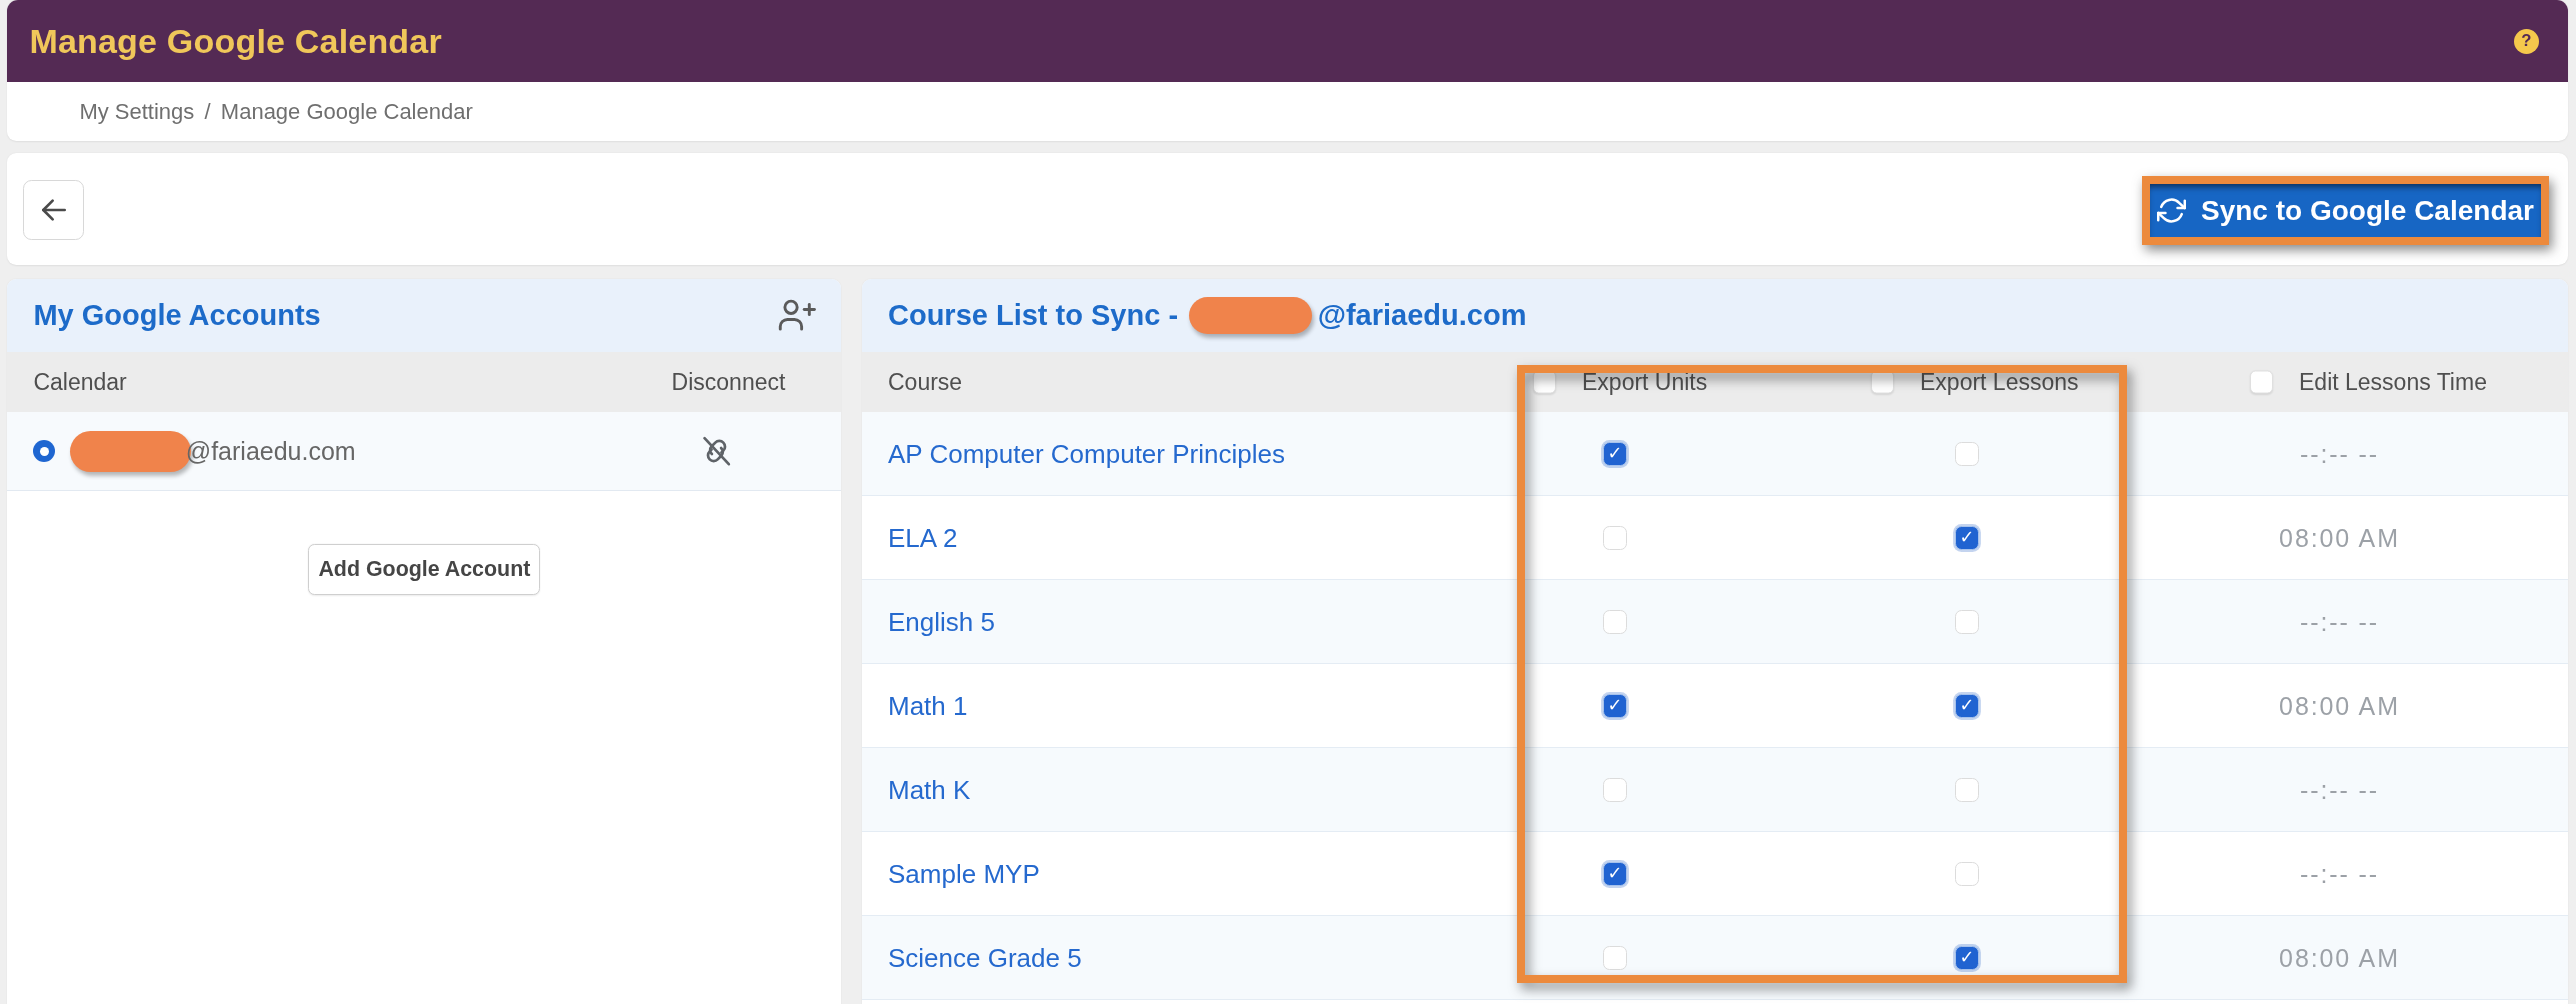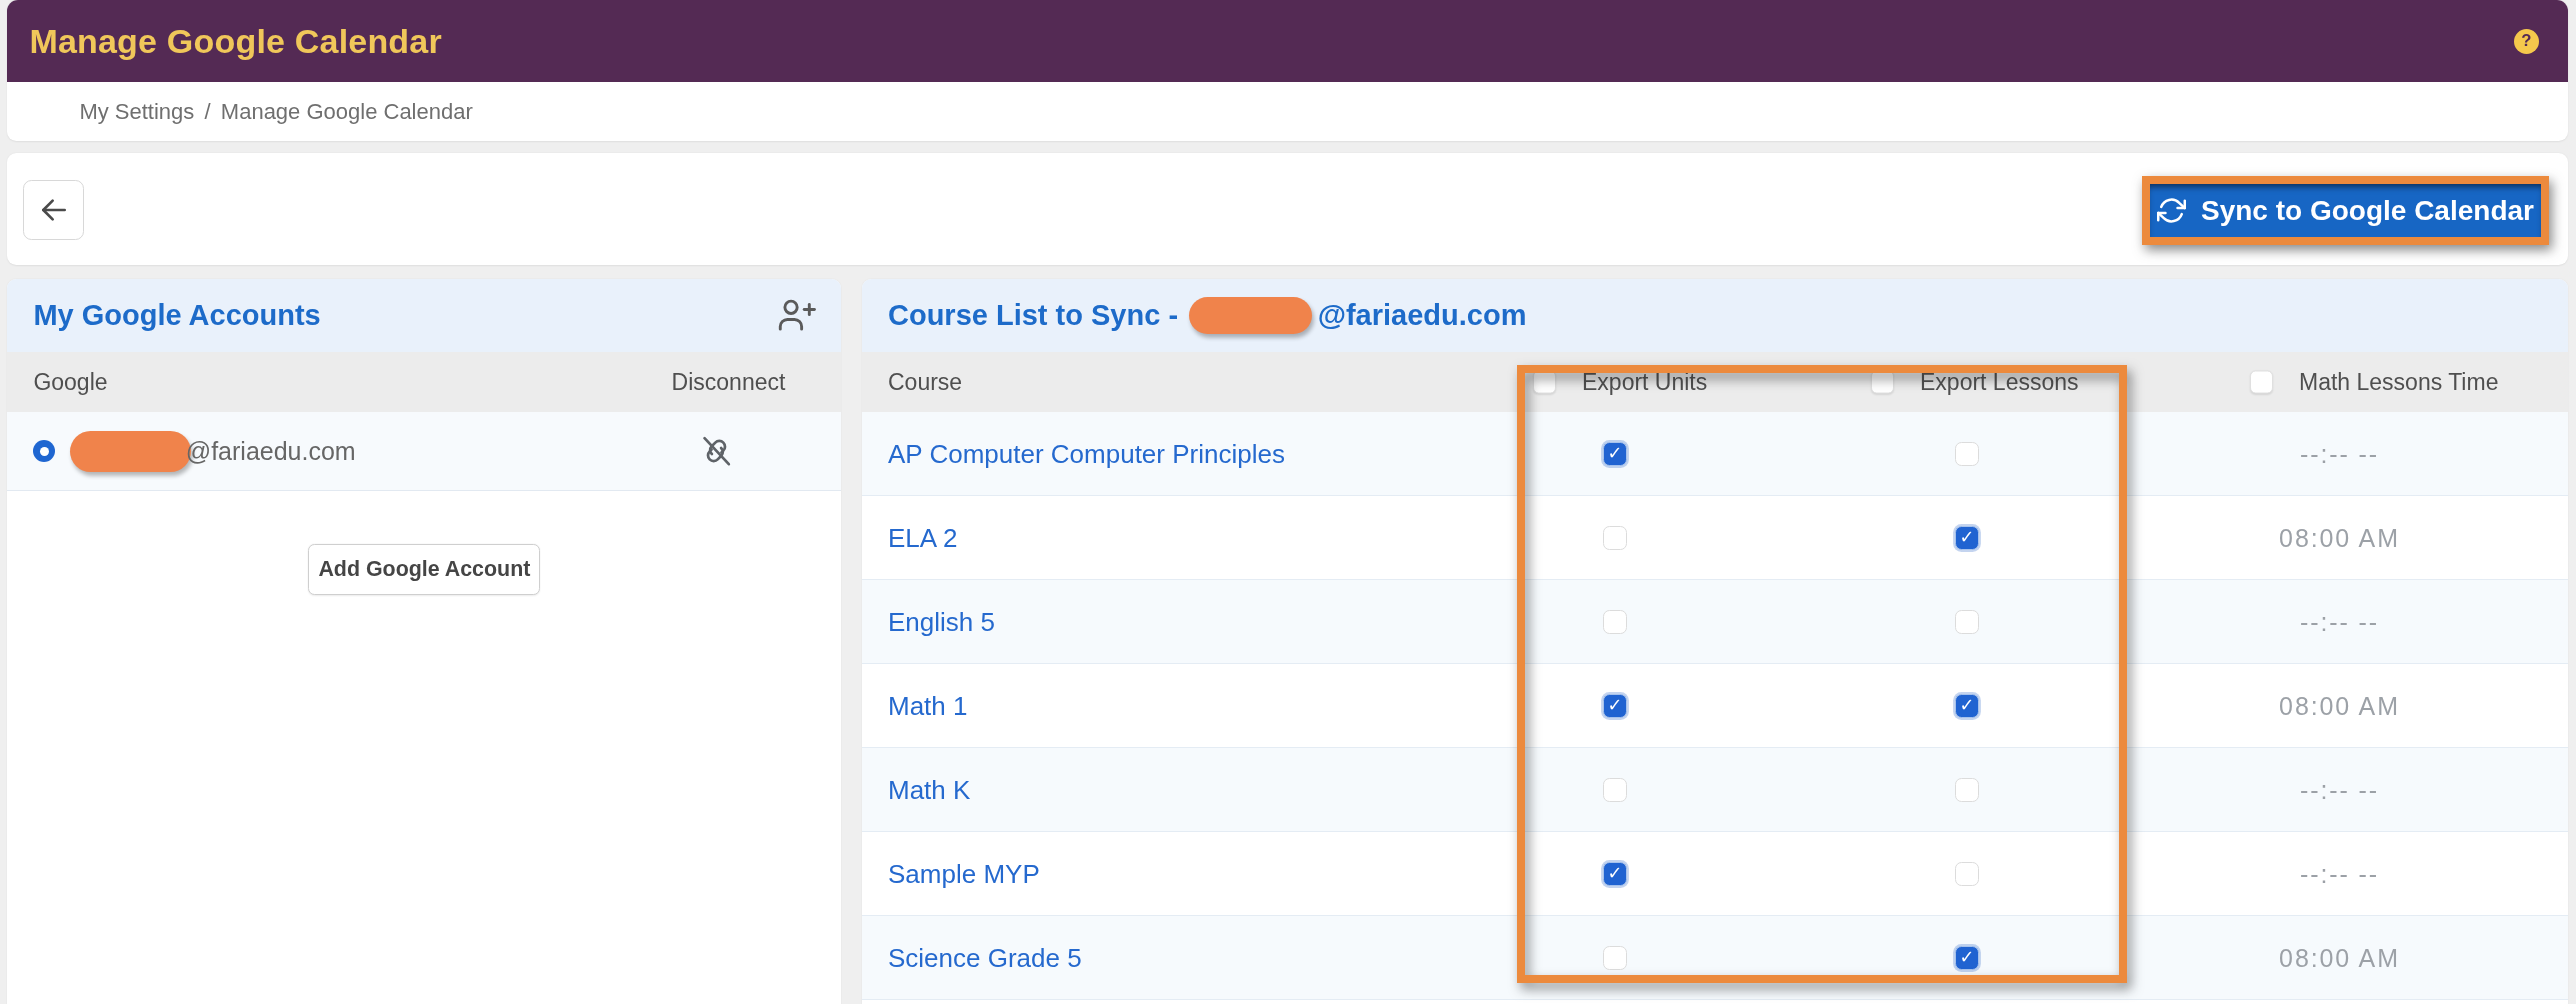--- a/index.html
+++ b/index.html
@@ -143,21 +143,21 @@
     <div class="panel-head">
       <div class="panel-title">My Google Accounts</div>
       <svg style="cursor:pointer" width="41" height="41" viewBox="0 0 24 24" fill="none" stroke="#5a5a5a" stroke-width="1.7" stroke-linecap="round" stroke-linejoin="round">
         <path d="M15 20v-1.5a4.2 4.2 0 0 0-4.2-4.2H6.7a4.2 4.2 0 0 0-4.2 4.2V20"></path>
         <circle cx="8.8" cy="7.2" r="3.6"></circle>
         <line x1="19.5" y1="5.5" x2="19.5" y2="11.5"></line>
         <line x1="16.5" y1="8.5" x2="22.5" y2="8.5"></line>
       </svg>
     </div>
     <div class="thead">
-      <span>Google</span>
+      <span>Calendar</span>
       <span>Disconnect</span>
     </div>
     <div class="account-row">
       <span class="radio" data-checked="true"></span>
       <span class="redact-blob"></span>
       <span class="account-email">@fariaedu.com</span>
       <span class="unlink-btn">
         <svg width="41" height="41" viewBox="0 0 24 24" fill="none" stroke="#5f6368" stroke-width="1.6" stroke-linecap="round" stroke-linejoin="round">
           <path d="M9.3 13.8a3.3 3.3 0 0 1-.1-4.6l2.1-2.1a3.3 3.3 0 0 1 4.7 4.7l-1.1 1.1"></path>
           <path d="M14.7 10.2a3.3 3.3 0 0 1 .1 4.6l-2.1 2.1a3.3 3.3 0 0 1-4.7-4.7l1.1-1.1"></path>
@@ -181,21 +181,21 @@
       <span class="col-head units">
         <span class="cb-h"></span>
         <span>Export Units</span>
       </span>
       <span class="col-head lessons">
         <span class="cb-h"></span>
         <span>Export Lessons</span>
       </span>
       <span class="col-head time">
         <span class="cb-h"></span>
-        <span>Math Lessons Time</span>
+        <span>Edit Lessons Time</span>
       </span>
     </div>
 
     <div>
       <div class="crow">
         <a class="course-link">AP Computer Computer Principles</a>
         <span class="cb col-units" data-checked="true"></span>
         <span class="cb col-lessons" data-checked="false"></span>
         <span class="time-cell">--:-- --</span>
       </div>

